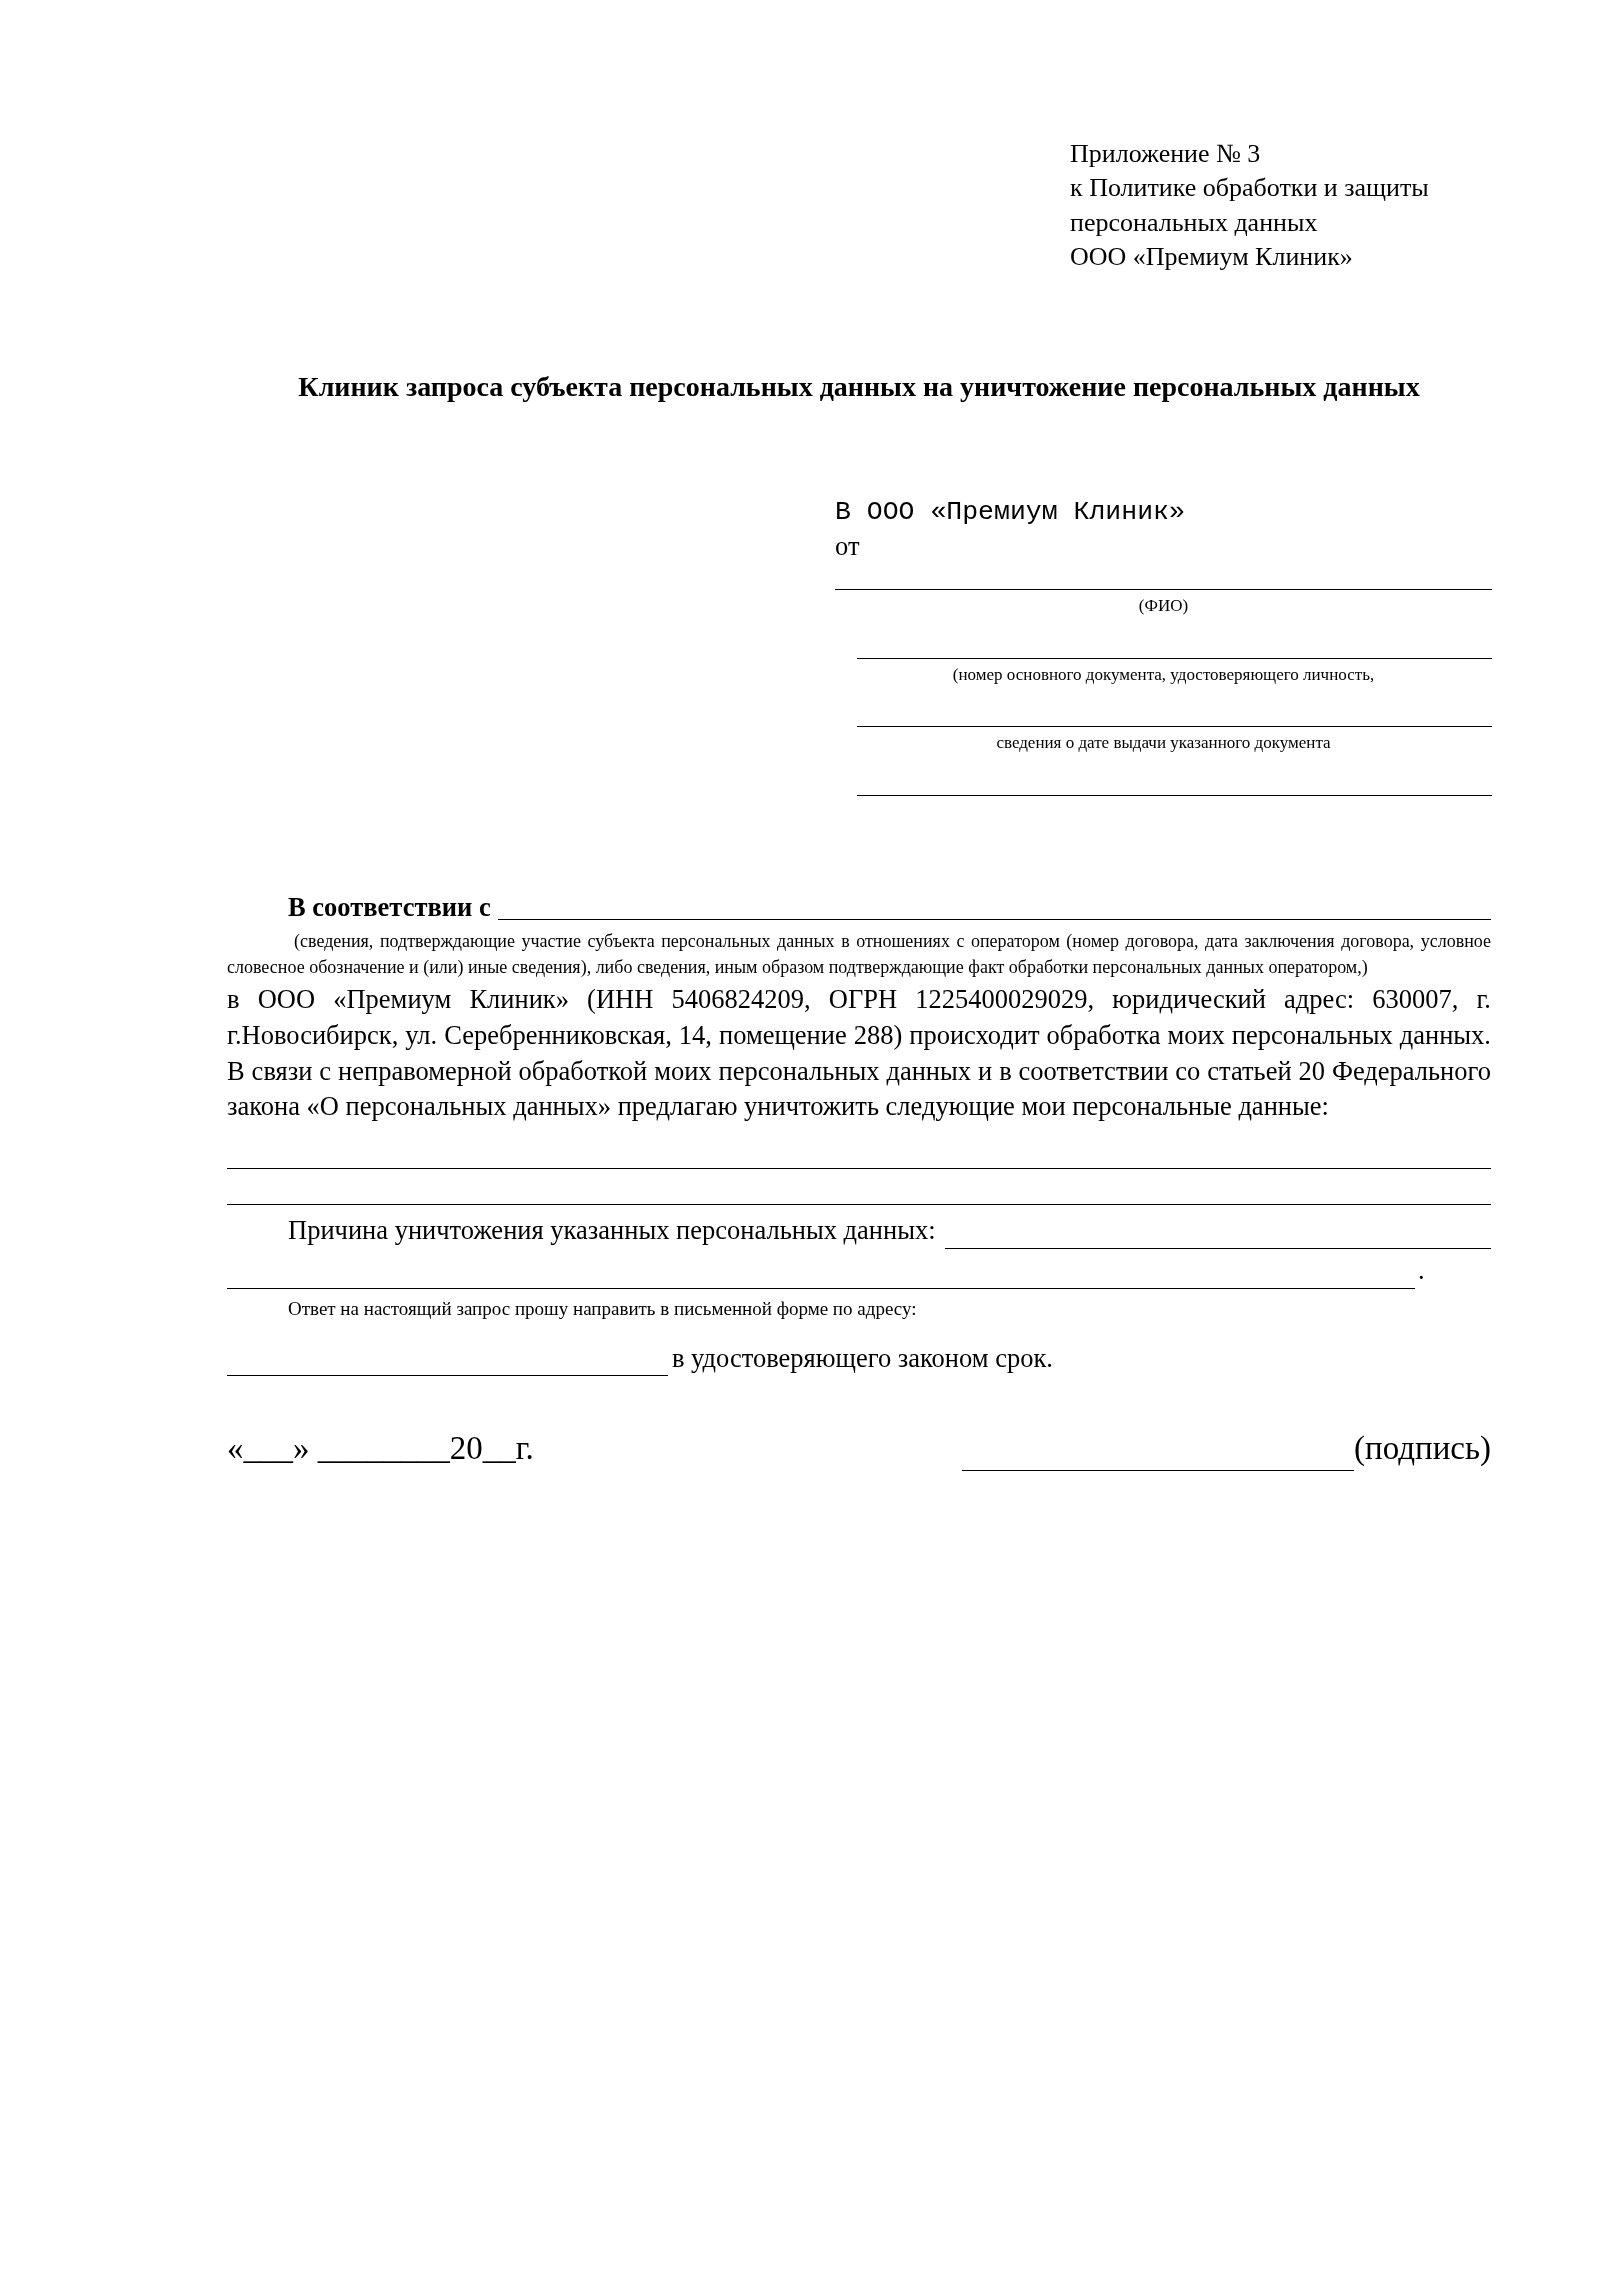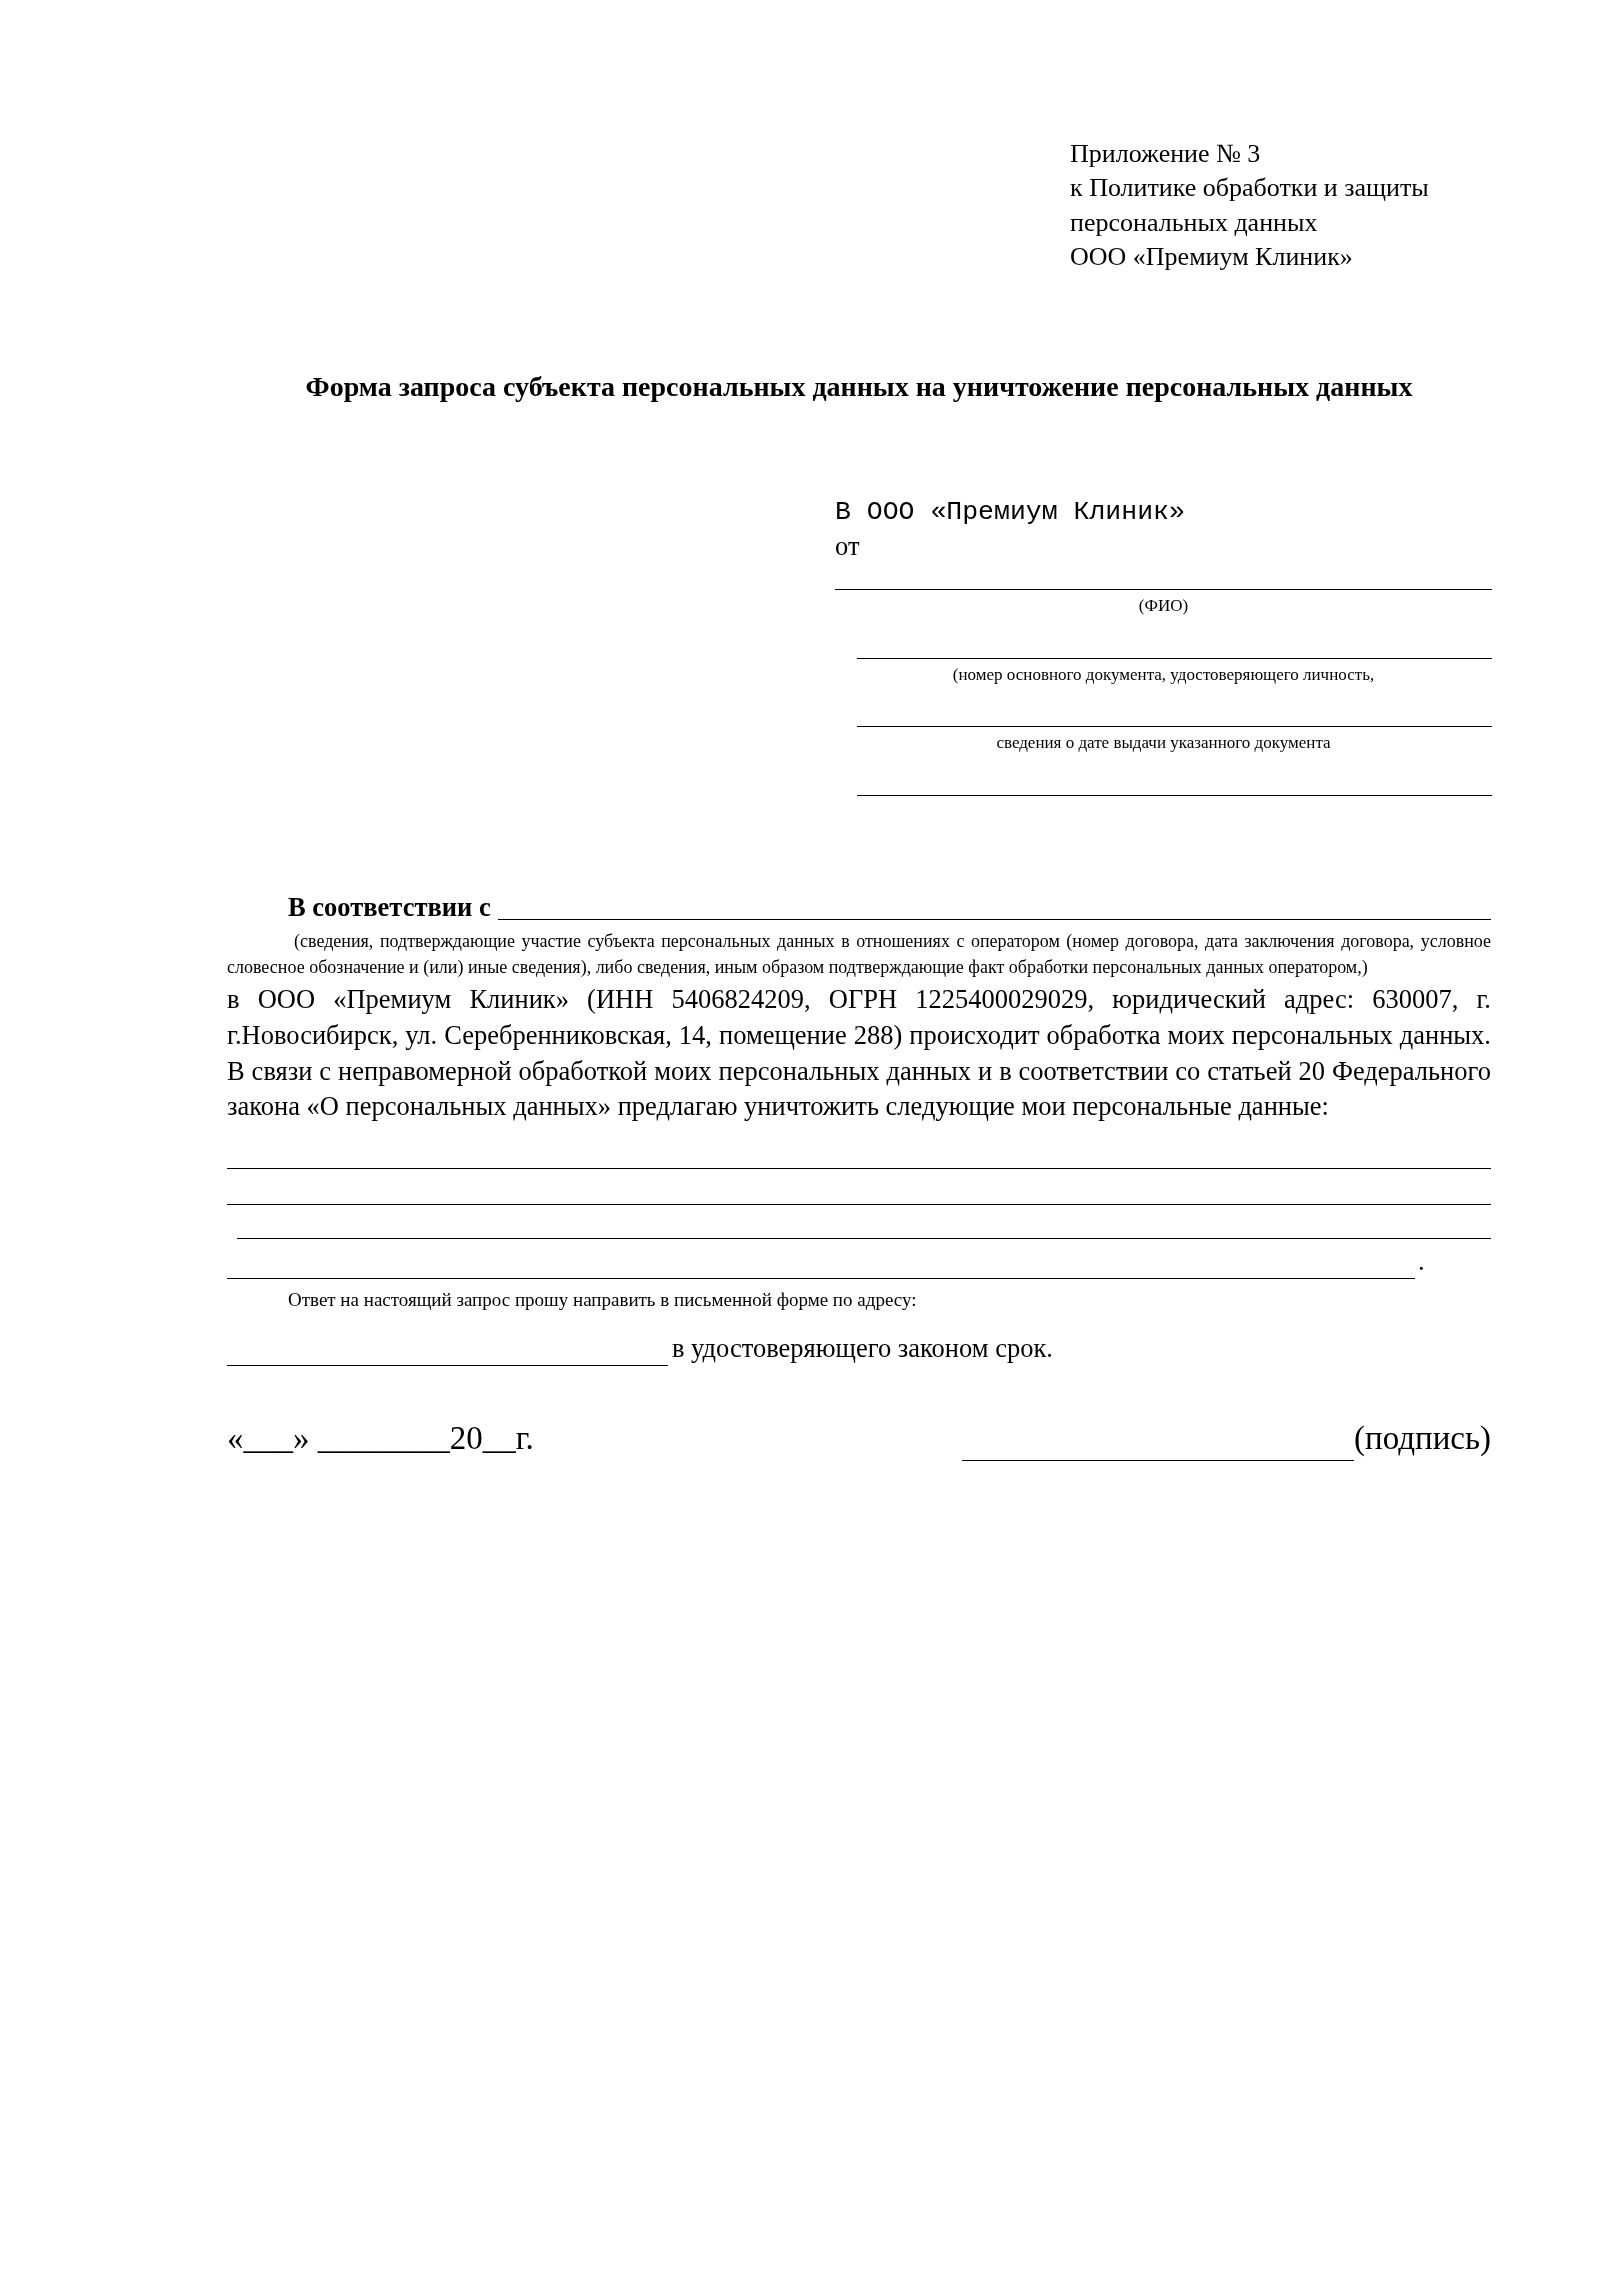--- a/index.html
+++ b/index.html
@@ -179,21 +179,21 @@
 <div class="page">
   <div class="content">
 
     <div class="header-block">
       <div>Приложение № 3</div>
       <div>к Политике обработки и защиты</div>
       <div>персональных данных</div>
       <div>ООО «Премиум Клиник»</div>
     </div>
 
-    <div class="doc-title">Форма запроса субъекта персональных данных на уничтожение персональных данных</div>
+    <div class="doc-title">Клиник запроса субъекта персональных данных на уничтожение персональных данных</div>
 
     <div class="addressee">
       <div class="to-line">В ООО «Премиум Клиник»</div>
       <div class="from-line">от</div>
       <div class="ruled"></div>
       <div class="caption">(ФИО)</div>
       <div class="ruled short"></div>
       <div class="caption">(номер основного документа, удостоверяющего личность,</div>
       <div class="ruled short"></div>
       <div class="caption">сведения о дате выдачи указанного документа</div>
@@ -210,20 +210,21 @@
       <div class="small-note">
         <span class="indent"></span><span>(сведения, подтверждающие участие субъекта персональных данных в отношениях с оператором (номер договора, дата заключения договора, условное словесное обозначение и (или) иные сведения), либо сведения, иным образом подтверждающие факт обработки персональных данных оператором,)</span>
       </div>
 
       <p class="just">в ООО «Премиум Клиник» (ИНН 5406824209, ОГРН 1225400029029, юридический адрес: 630007, г. г.Новосибирск, ул. Серебренниковская, 14, помещение 288) происходит обработка моих персональных данных. В связи с неправомерной обработкой моих персональных данных и в соответствии со статьей 20 Федерального закона «О персональных данных» предлагаю уничтожить следующие мои персональные данные:</p>
 
       <div class="blank-rule"></div>
       <div class="blank-rule tight"></div>
 
       <div class="reason-row">
+        <span class="lead">Причина уничтожения указанных персональных данных:</span>
         <span class="fill"></span>
       </div>
       <div class="reason-row2">
         <span class="fill"></span>
         <span class="dot">.</span>
       </div>
 
       <p class="answer-p">Ответ на настоящий запрос прошу направить в письменной форме по адресу:</p>
 
       <div class="addr-row">

